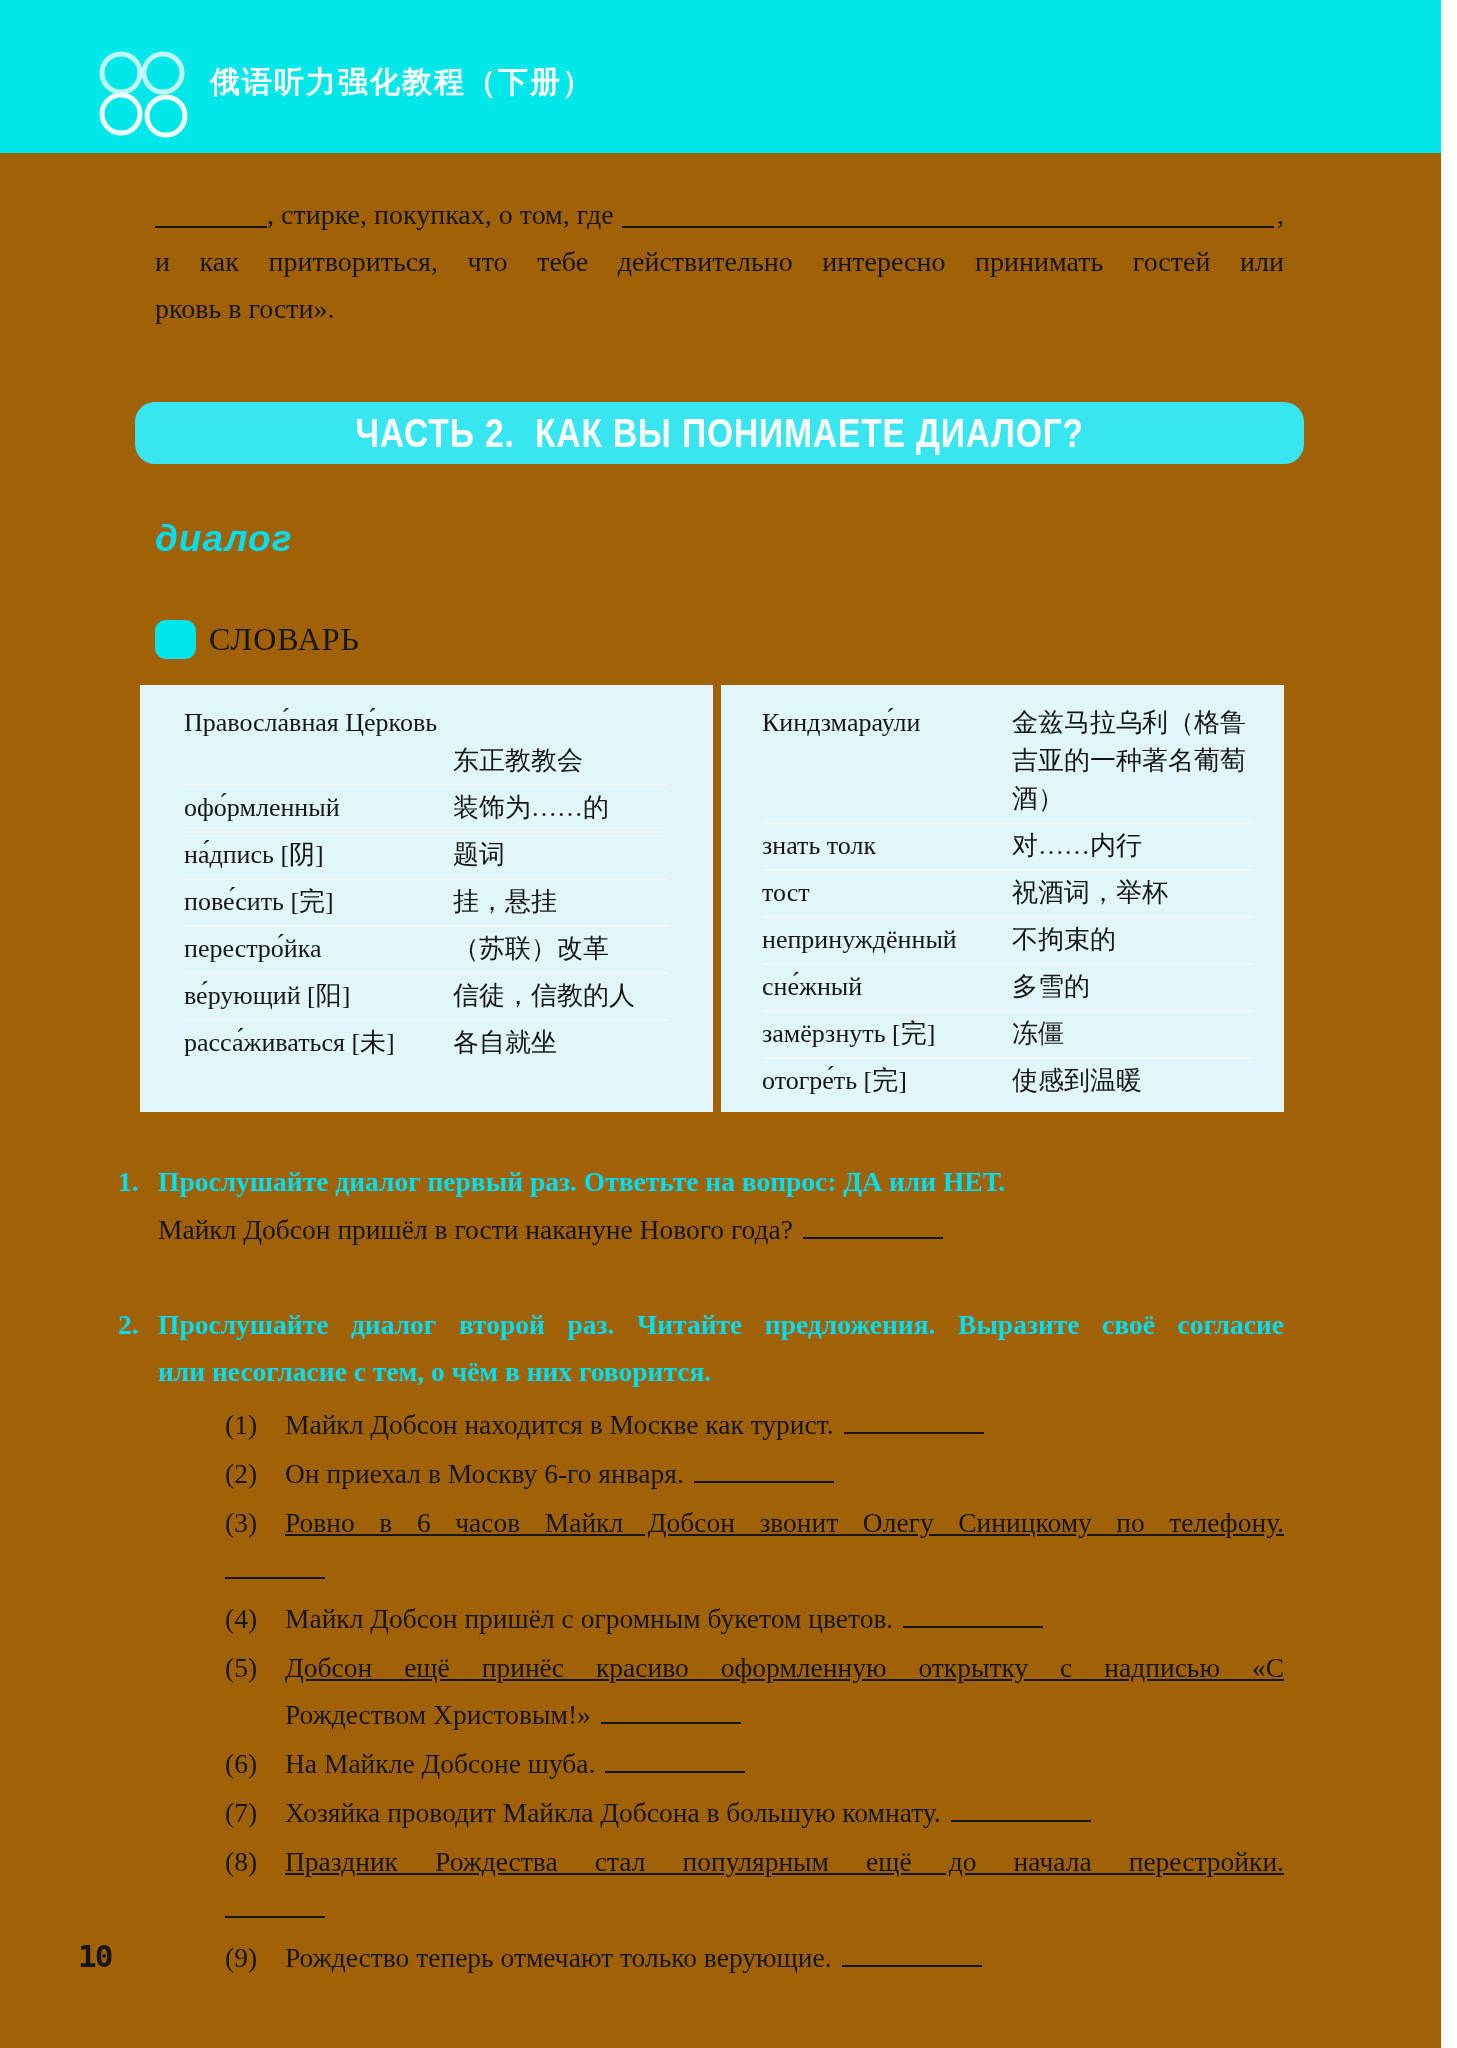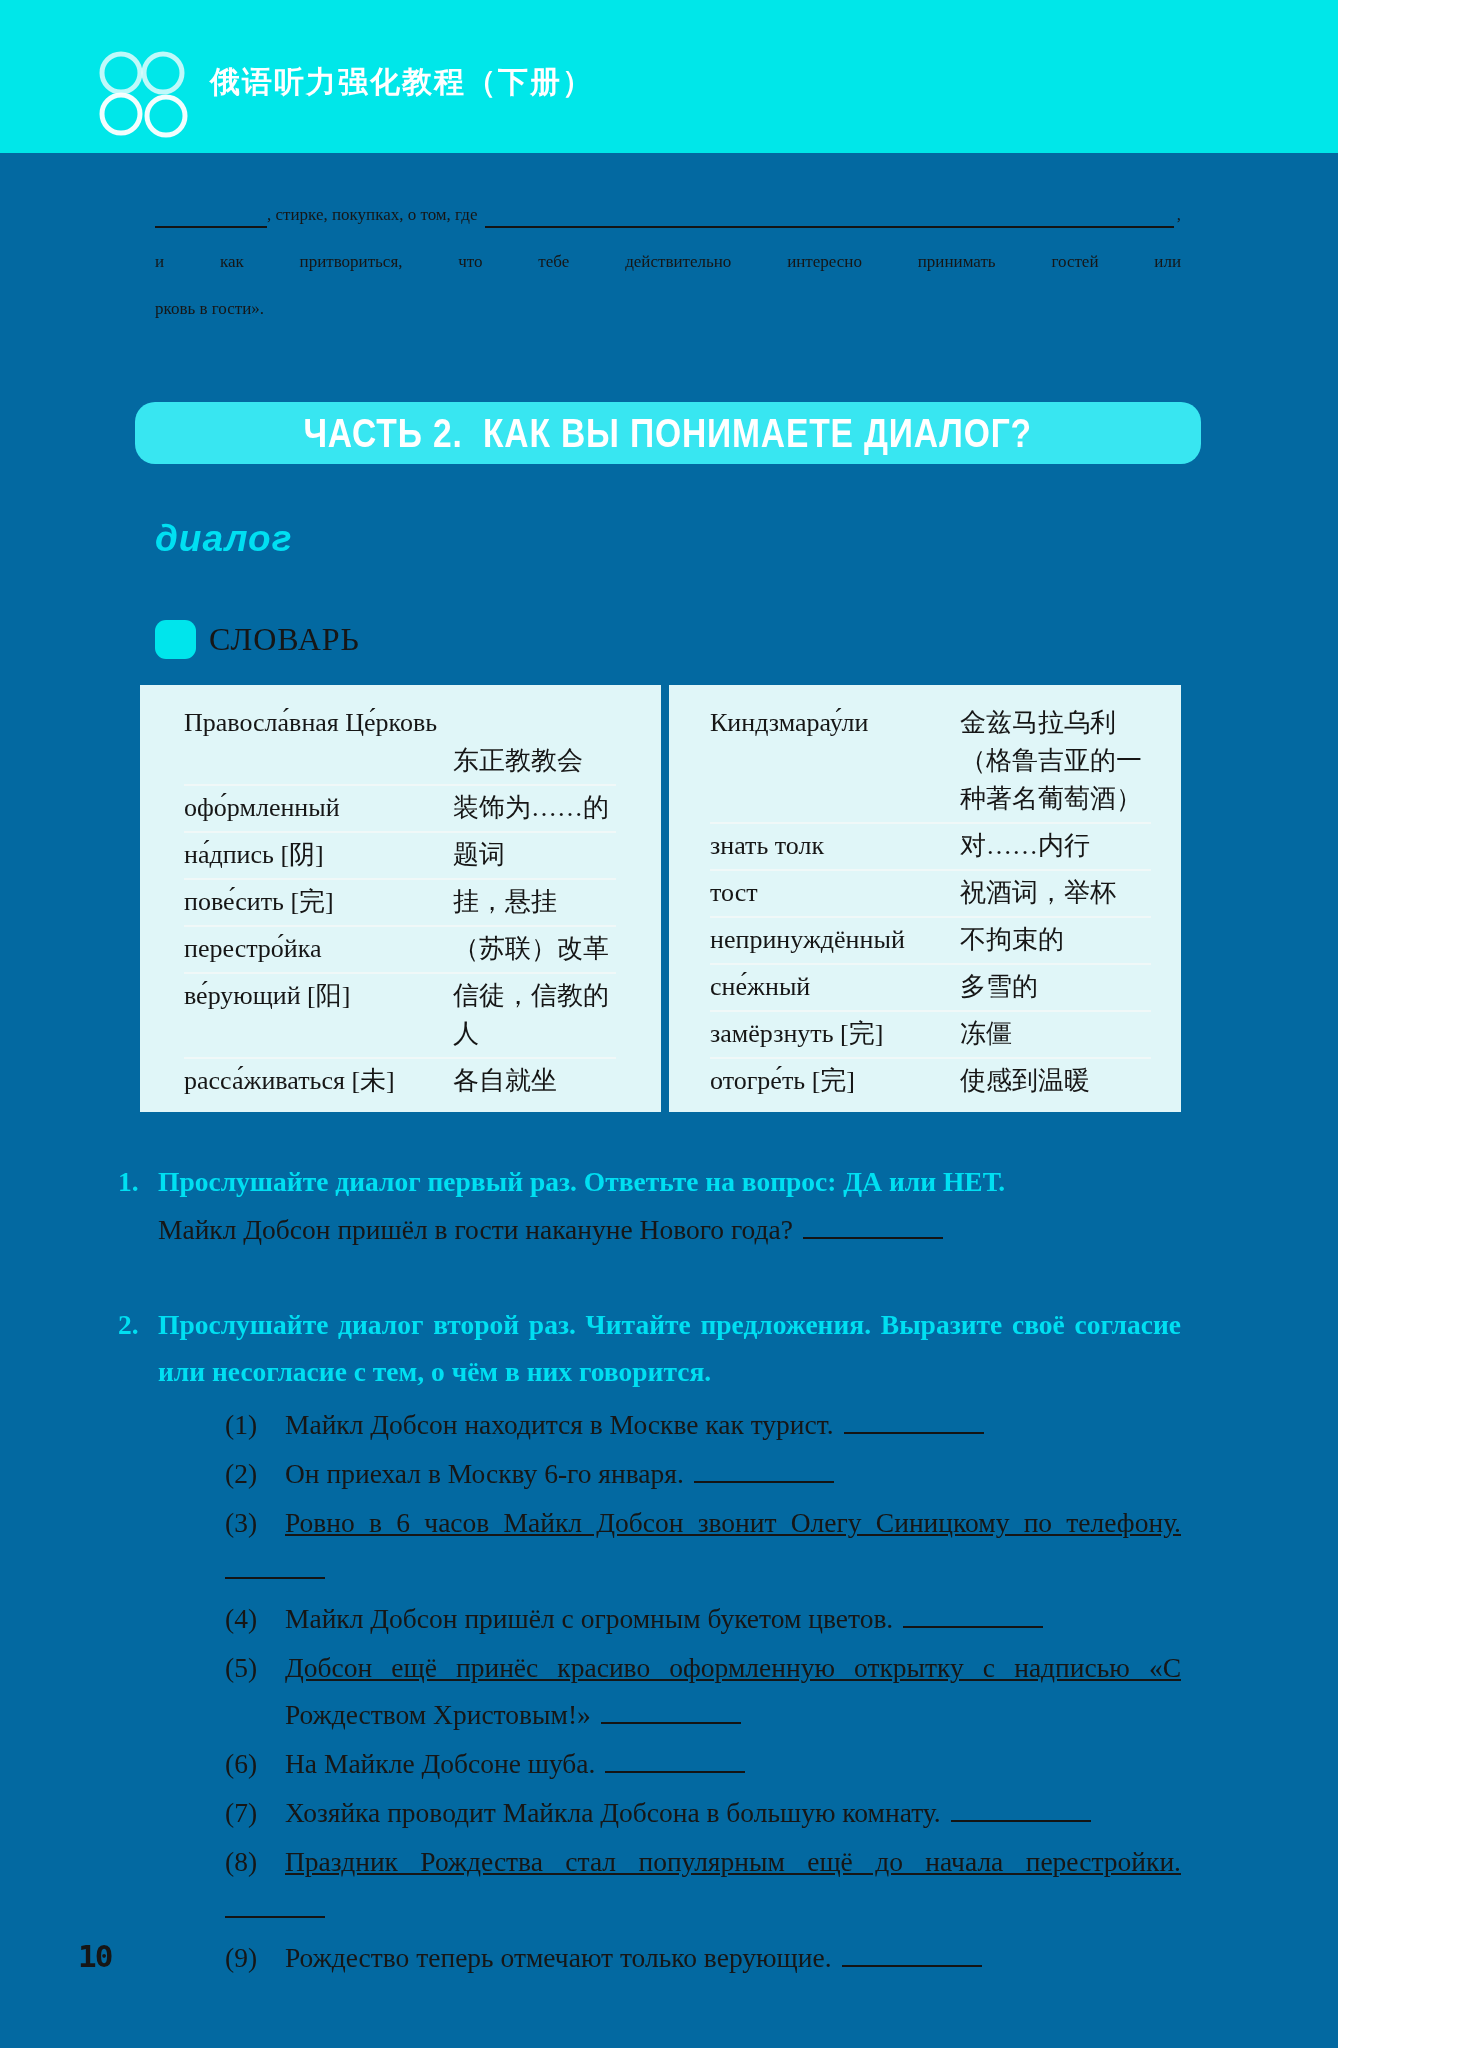--- a/index.html
+++ b/index.html
@@ -1,34 +1,34 @@
 <!DOCTYPE html>
 <html><head>
 <meta charset="utf-8">
 <style>
   * { margin:0; padding:0; box-sizing:border-box; }
   html,body { background:#ffffff; }
   .page {
-    width:1338px; height:2048px; position:relative; overflow:hidden;
-    background:#0369a1; color:#161616;
+    width:1441px; height:2048px; position:relative; overflow:hidden;
+    background:#a16207; color:#161616;
     font-family:"Liberation Serif","DejaVu Serif",serif;
   }
   
   .topbar { height:153px; background:#00e7e9; position:relative; }
   .logo { position:absolute; left:92px; top:50px; }
   .topbar-title {
     position:absolute; left:210px; top:62px;
     font-family:"Liberation Sans",sans-serif; font-weight:bold;
     font-size:30px; color:#ffffff; letter-spacing:2px;
   }
   
   .content { padding:0 157px 0 155px; }
   .blank { display:inline-block; height:4px; border-bottom:2px solid #141414; vertical-align:baseline; }
   
-  .intro { margin-top:38px; font-size:17px; line-height:47px; }
+  .intro { margin-top:38px; font-size:28px; line-height:47px; }
   .intro-line1 { display:flex; align-items:flex-end; }
   .intro-blank1 { width:112px; margin-bottom:10px; }
   .intro-blank2 { flex:1; margin:0 3px 10px 8px; }
   .stretchline { text-align:justify; text-align-last:justify; }
   
   .banner {
     margin:70px -20px 0 -20px; height:62px; background:#38e6f1;
     border-radius:20px; display:flex; align-items:center; justify-content:center;
   }
   .banner-text {

